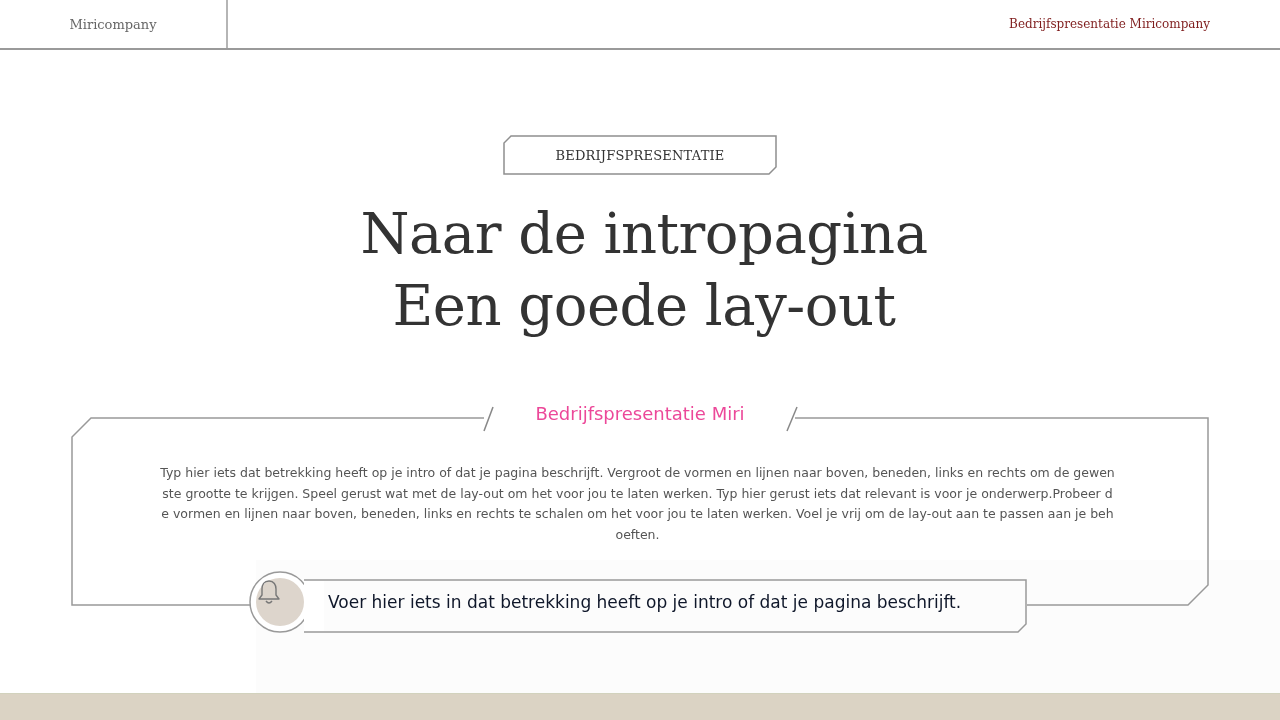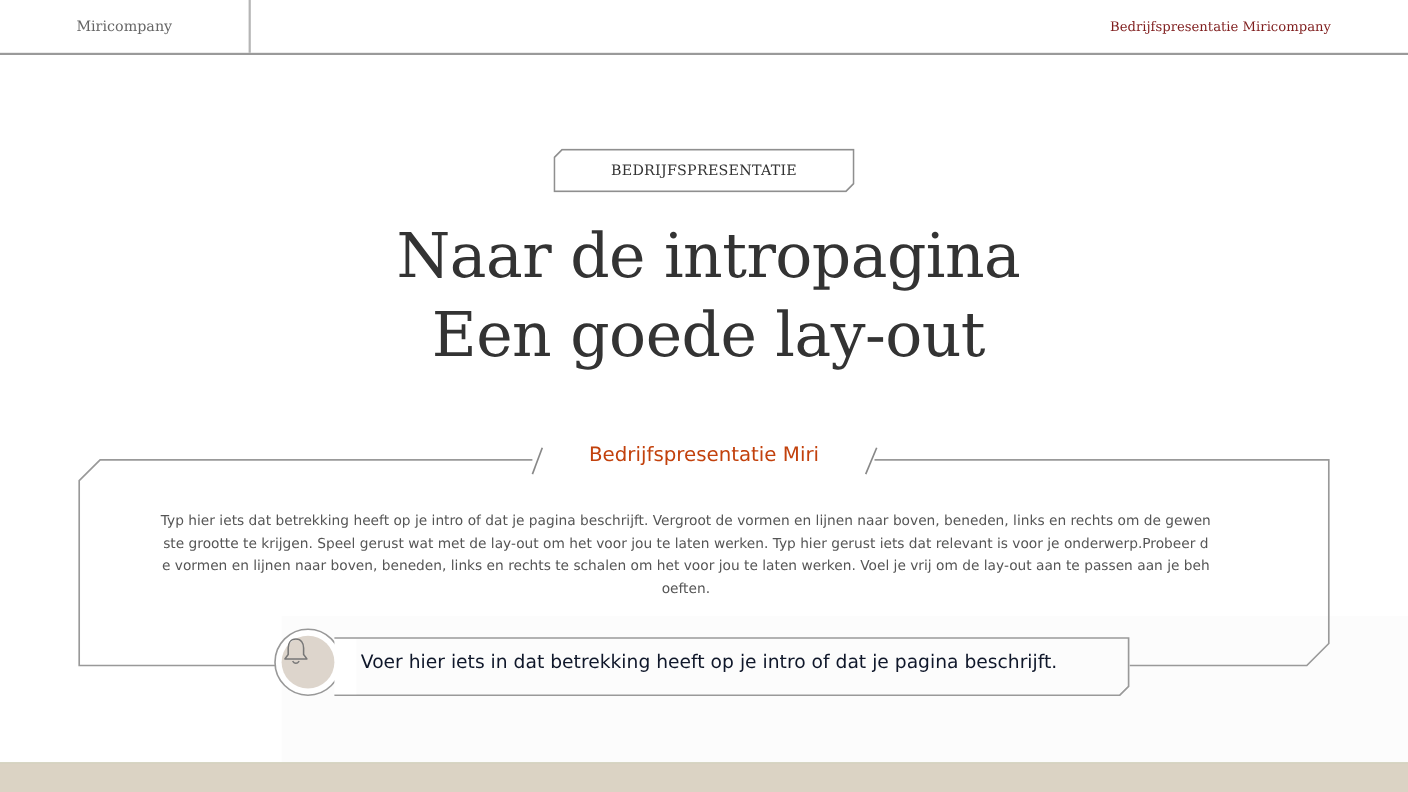--- a/index.html
+++ b/index.html
@@ -15,23 +15,23 @@
     .bg-shade { position: absolute; left: 256px; top: 560px; width: 1024px; height: 133px; background: #fcfcfc; }
 
     .tag-box { position: absolute; left: 503px; top: 135px; width: 274px; height: 40px; }
     .tag-box svg { position: absolute; left: 0; top: 0; }
     .tag-box span { position: absolute; left: 0; top: 0; width: 274px; height: 40px; display: flex; align-items: center; justify-content: center; font-family: "DejaVu Serif", serif; font-size: 13px; color: #333; letter-spacing: 0.2px; }
 
     .title { position: absolute; left: 4px; top: 198px; width: 1280px; text-align: center; font-family: "DejaVu Serif", serif; font-size: 56px; line-height: 72px; color: #333; letter-spacing: -0.5px; }
 
     .frame { position: absolute; left: 0; top: 0; }
 
-    .section-label { position: absolute; left: 490px; top: 403px; width: 300px; text-align: center; font-family: "DejaVu Sans", sans-serif; font-size: 18px; color: #c2410c; }
+    .section-label { position: absolute; left: 490px; top: 403px; width: 300px; text-align: center; font-family: "DejaVu Sans", sans-serif; font-size: 18px; color: #ec4899; }
 
-    .body-text { position: absolute; left: 146px; top: 463px; width: 955px; text-align: center; font-family: "DejaVu Sans", sans-serif; font-size: 12.5px; line-height: 20.7px; color: #555; word-break: break-all; }
+    .body-text { position: absolute; left: 160px; top: 463px; width: 955px; text-align: center; font-family: "DejaVu Sans", sans-serif; font-size: 12.5px; line-height: 20.7px; color: #555; word-break: break-all; }
 
     .callout { position: absolute; left: 248px; top: 570px; width: 780px; height: 64px; }
     .callout svg { position: absolute; left: 0; top: 0; }
     .bell-circle { position: absolute; left: 8px; top: 8px; width: 48px; height: 48px; border-radius: 50%; background: #ddd5cc; display: flex; align-items: center; justify-content: center; }
     .callout-text { position: absolute; left: 80px; top: 22px; width: 625px; text-align: right; font-family: "DejaVu Sans", sans-serif; font-size: 17px; color: #0f172a; white-space: nowrap; }
 
     .footer-bar { position: absolute; left: 0; top: 693px; width: 1280px; height: 27px; background: #dbd3c4; border-top: 1px solid #d2d2bd; }
   </style>
 </head>
 <body>

